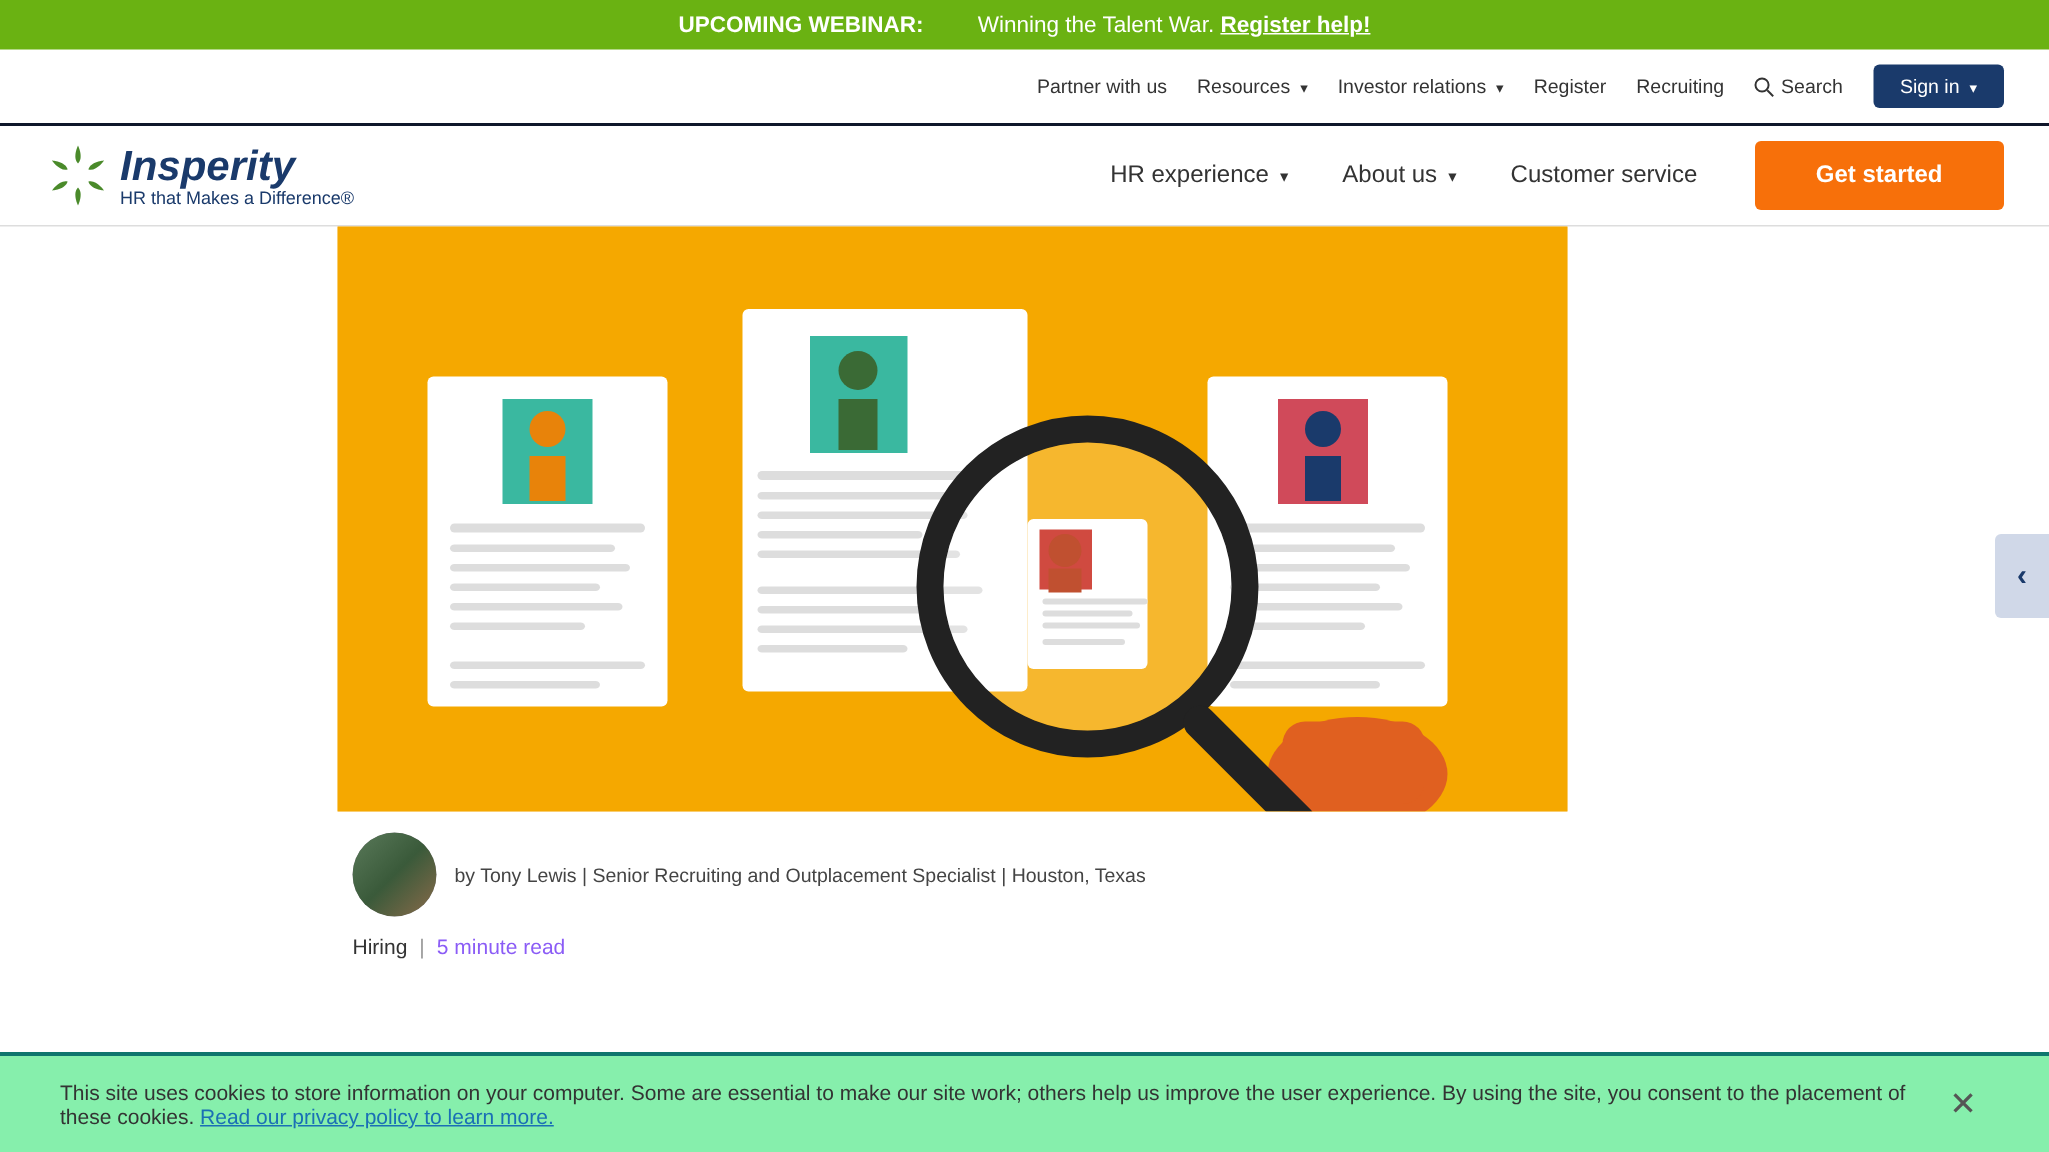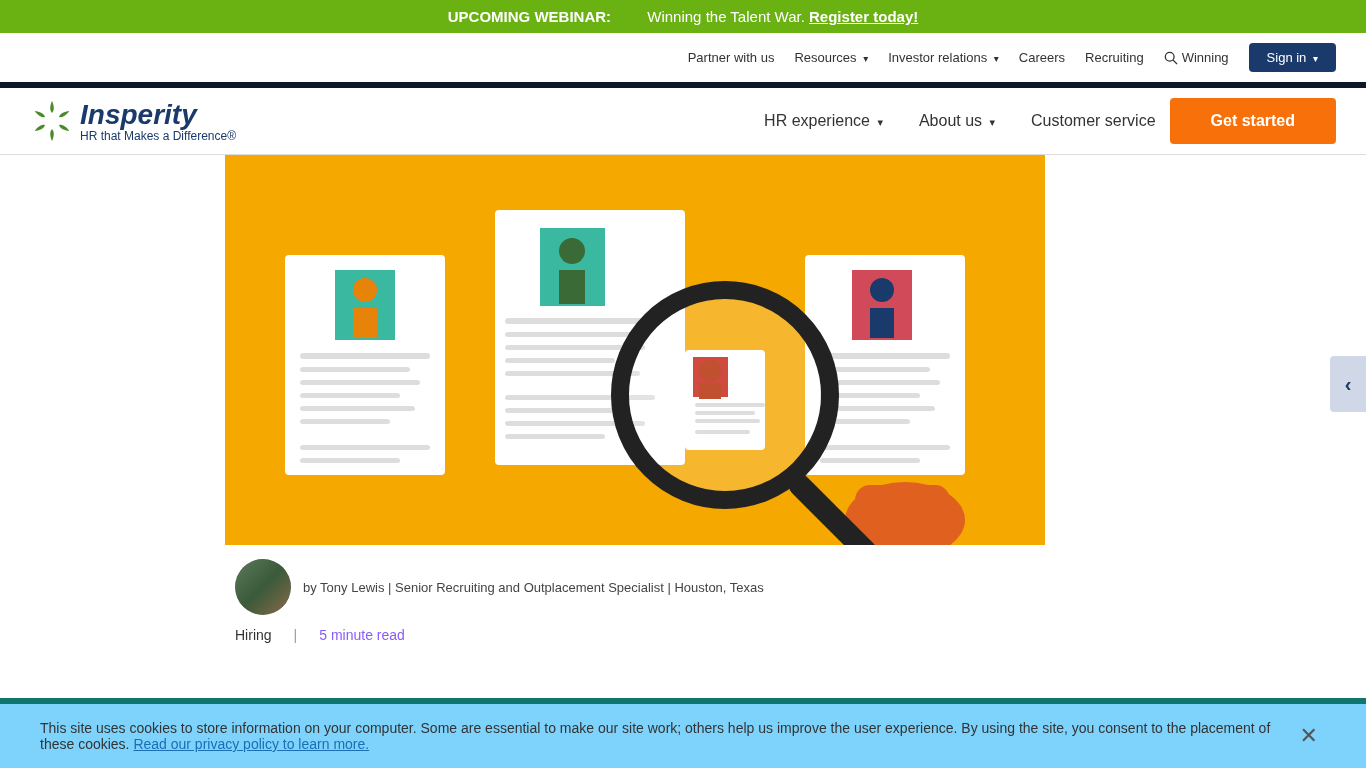--- a/index.html
+++ b/index.html
@@ -17,21 +17,21 @@
     .top-banner a { color: #fff; text-decoration: underline; font-weight: 700; }
     .top-banner .label { font-weight: 700; margin-right: 32px; }
 
     
     .secondary-nav {
       display: flex;
       justify-content: flex-end;
       align-items: center;
       padding: 10px 30px;
       gap: 20px;
-      border-bottom: 6px solid #0f172a;
+      border-bottom: 2px solid #0f172a;
     }
     .secondary-nav a {
       color: #333;
       text-decoration: none;
       font-size: 13px;
     }
     .secondary-nav .dropdown-arrow { font-size: 10px; margin-left: 3px; }
     .sign-in-btn {
       background: #1a3a6b;
       color: #fff !important;
@@ -42,21 +42,21 @@
     }
     .search-link { display: flex; align-items: center; gap: 4px; }
     .search-icon-svg { width: 14px; height: 14px; }
 
     
     .primary-nav {
       display: flex;
       align-items: center;
       padding: 10px 30px;
       border-bottom: 1px solid #ddd;
-      gap: 14px;
+      gap: 38px;
     }
     .logo-area {
       flex: 0 0 auto;
       margin-right: auto;
     }
     .logo-text-main { font-size: 28px; font-weight: 700; color: #1a3a6b; font-style: italic; }
     .logo-text-sub { font-size: 12px; color: #1a3a6b; margin-top: -2px; }
     .logo-icon { display: inline-block; width: 44px; height: 44px; vertical-align: middle; margin-right: 6px; }
     .logo-wrapper { display: flex; align-items: center; }
     .logo-text-block { display: inline-block; }
@@ -114,43 +114,43 @@
       width: 56px;
       height: 56px;
       border-radius: 50%;
       background: linear-gradient(135deg, #5a7a5a 0%, #3a5a3a 50%, #8a6a4a 100%);
     }
     .author-text { font-size: 13px; color: #444; }
 
     .article-meta {
       display: flex;
       align-items: flex-end;
-      gap: 22px;
+      gap: 8px;
       padding: 4px 0 4px 10px;
       font-size: 14px;
     }
     .hiring-tag { color: #333; font-weight: 500; }
     .separator { color: #999; }
     .read-time { color: #8b5cf6; }
 
     
     .cookie-banner {
       position: fixed;
       bottom: 0;
       left: 0;
       right: 0;
-      background: #7dd3fc;
+      background: #86efac;
       padding: 16px 40px;
       font-size: 14px;
       color: #333;
       display: flex;
       align-items: center;
       justify-content: center;
       z-index: 1000;
-      border-top: 6px solid #0f766e;
+      border-top: 3px solid #0f766e;
     }
     .cookie-banner a { color: #1a6fb5; text-decoration: underline; }
     .cookie-close {
       background: none;
       border: none;
       font-size: 22px;
       cursor: pointer;
       color: #555;
       padding: 0 8px;
       line-height: 1;
@@ -176,41 +176,41 @@
 
     
     .hero-svg { width: 100%; height: 100%; }
   </style>
 </head>
 <body>
 
 <div class="top-banner">
   <span class="label">UPCOMING WEBINAR:</span>
   <span>Winning the Talent War.</span>
-  <a href="#">Register today!</a>
+  <a href="#">Register help!</a>
 </div>
 
 <nav class="secondary-nav">
   <a href="#">Partner with us</a>
   <a href="#">
     <span>Resources</span>
     <span class="dropdown-arrow">▾</span>
   </a>
   <a href="#">
     <span>Investor relations</span>
     <span class="dropdown-arrow">▾</span>
   </a>
-  <a href="#">Careers</a>
+  <a href="#">Register</a>
   <a href="#">Recruiting</a>
   <a href="#" class="search-link">
     <svg class="search-icon-svg" viewBox="0 0 16 16" fill="none" xmlns="http://www.w3.org/2000/svg">
       <circle cx="6.5" cy="6.5" r="5" stroke="#333" stroke-width="1.5"></circle>
       <line x1="10.5" y1="10.5" x2="15" y2="15" stroke="#333" stroke-width="1.5"></line>
     </svg>
-    <span>Winning</span>
+    <span>Search</span>
   </a>
   <a href="#" class="sign-in-btn">
     <span>Sign in</span>
     <span class="dropdown-arrow">▾</span>
   </a>
 </nav>
 
 <nav class="primary-nav">
   <div class="logo-area">
     <div class="logo-wrapper">

